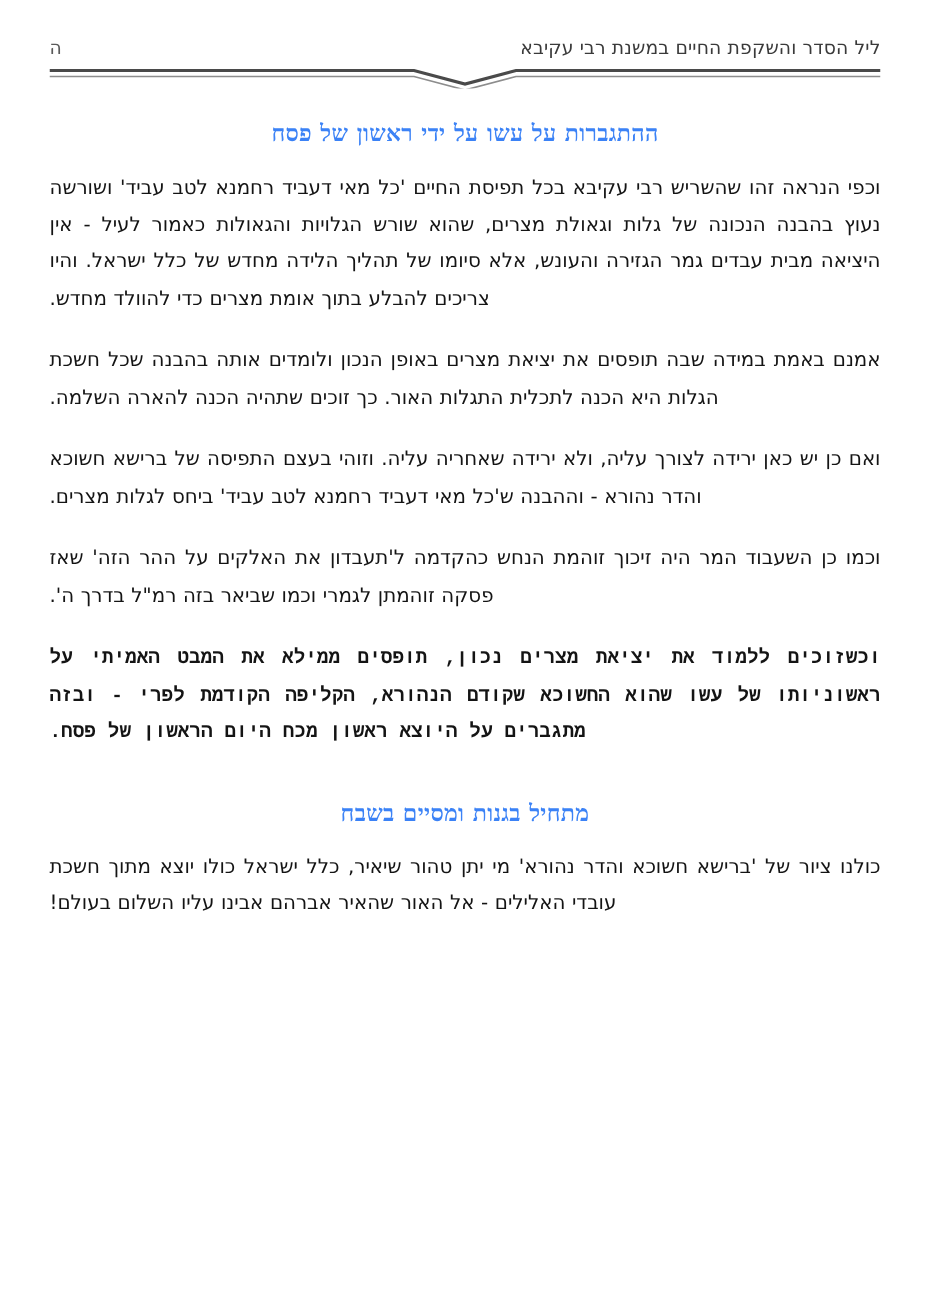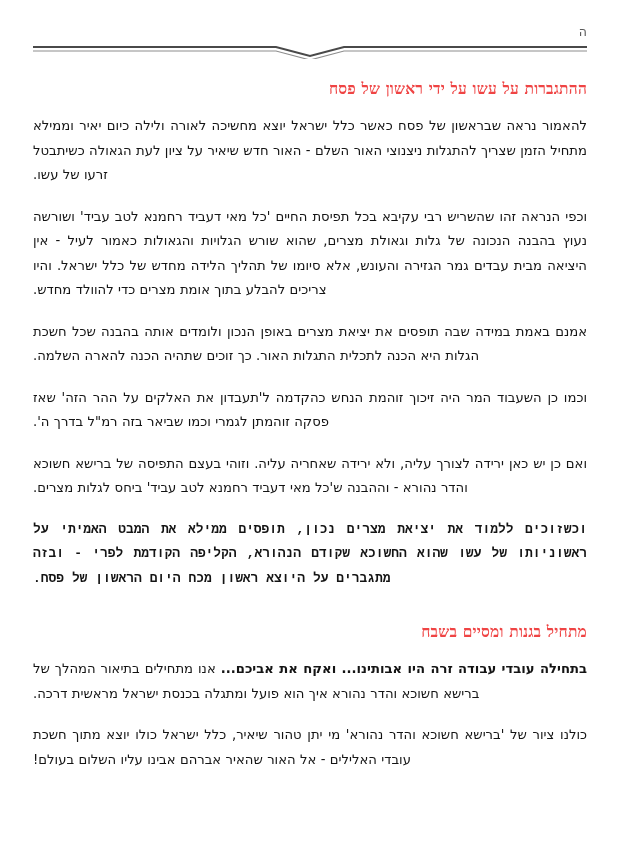--- a/index.html
+++ b/index.html
@@ -69,22 +69,22 @@
     position: absolute;
     top: 78px;
     right: 33px;
     left: 33px;
   }
 
   h2.section-title {
     font-family: "DejaVu Serif", "Liberation Serif", serif;
     font-weight: bold;
     font-size: 15.5px;
-    text-align: right;
-    color: #ef4444;
+    text-align: center;
+    color: #3b82f6;
     margin: 0 0 14px 0;
     letter-spacing: 0.2px;
     line-height: 22px;
   }
   h2.section-title.spaced-top {
     margin-top: 30px;
   }
 
   p.para {
     font-family: "DejaVu Sans", "Liberation Sans", sans-serif;
@@ -103,43 +103,42 @@
   }
   p.para b { font-weight: bold; }
 </style>
 </head>
 <body>
 
 <div class="page">
 
   <div class="header">
     <div class="header-row">
+      <div class="running-title">ליל הסדר והשקפת החיים במשנת רבי עקיבא</div>
       <div class="page-number">ה</div>
     </div>
     <div class="header-rule">
       <svg viewBox="0 0 554 14" preserveAspectRatio="none" aria-hidden="true">
         <path d="M0 2 L243 2 L277 11 L311 2 L554 2" fill="none" stroke="#4a4a4a" stroke-width="2.1"></path>
         <path d="M0 6 L243 6 L277 15 L311 6 L554 6" fill="none" stroke="#8d8d8d" stroke-width="1.1"></path>
       </svg>
     </div>
   </div>
 
   <div class="content">
 
     <h2 class="section-title">ההתגברות על עשו על ידי ראשון של פסח</h2>
 
-    <p class="para">להאמור נראה שבראשון של פסח כאשר כלל ישראל יוצא מחשיכה לאורה ולילה כיום יאיר וממילא מתחיל הזמן שצריך להתגלות ניצנוצי האור השלם - האור חדש שיאיר על ציון לעת הגאולה כשיתבטל זרעו של עשו.</p>
     <p class="para">וכפי הנראה זהו שהשריש רבי עקיבא בכל תפיסת החיים 'כל מאי דעביד רחמנא לטב עביד' ושורשה נעוץ בהבנה הנכונה של גלות וגאולת מצרים, שהוא שורש הגלויות והגאולות כאמור לעיל - אין היציאה מבית עבדים גמר הגזירה והעונש, אלא סיומו של תהליך הלידה מחדש של כלל ישראל. והיו צריכים להבלע בתוך אומת מצרים כדי להוולד מחדש.</p>
     <p class="para">אמנם באמת במידה שבה תופסים את יציאת מצרים באופן הנכון ולומדים אותה בהבנה שכל חשכת הגלות היא הכנה לתכלית התגלות האור. כך זוכים שתהיה הכנה להארה השלמה.</p>
+    <p class="para">ואם כן יש כאן ירידה לצורך עליה, ולא ירידה שאחריה עליה. וזוהי בעצם התפיסה של ברישא חשוכא והדר נהורא - וההבנה ש'כל מאי דעביד רחמנא לטב עביד' ביחס לגלות מצרים.</p>
     <p class="para">וכמו כן השעבוד המר היה זיכוך זוהמת הנחש כהקדמה ל'תעבדון את האלקים על ההר הזה' שאז פסקה זוהמתן לגמרי וכמו שביאר בזה רמ"ל בדרך ה'.</p>
-    <p class="para">ואם כן יש כאן ירידה לצורך עליה, ולא ירידה שאחריה עליה. וזוהי בעצם התפיסה של ברישא חשוכא והדר נהורא - וההבנה ש'כל מאי דעביד רחמנא לטב עביד' ביחס לגלות מצרים.</p>
     <p class="para bold">וכשזוכים ללמוד את יציאת מצרים נכון, תופסים ממילא את המבט האמיתי על ראשוניותו של עשו שהוא החשוכא שקודם הנהורא, הקליפה הקודמת לפרי - ובזה מתגברים על היוצא ראשון מכח היום הראשון של פסח.</p>
 
     <h2 class="section-title spaced-top">מתחיל בגנות ומסיים בשבח</h2>
 
 
-    <p class="para"><b>בתחילה עובדי עבודה זרה היו אבותינו... ואקח את אביכם...</b><span> אנו מתחילים בתיאור המהלך של ברישא חשוכא והדר נהורא איך הוא פועל ומתגלה בכנסת ישראל מראשית דרכה.</span></p>
 
     <p class="para">כולנו ציור של 'ברישא חשוכא והדר נהורא' מי יתן טהור שיאיר, כלל ישראל כולו יוצא מתוך חשכת עובדי האלילים - אל האור שהאיר אברהם אבינו עליו השלום בעולם!</p>
 
   </div>
 
 </div>
 
 </body></html>

